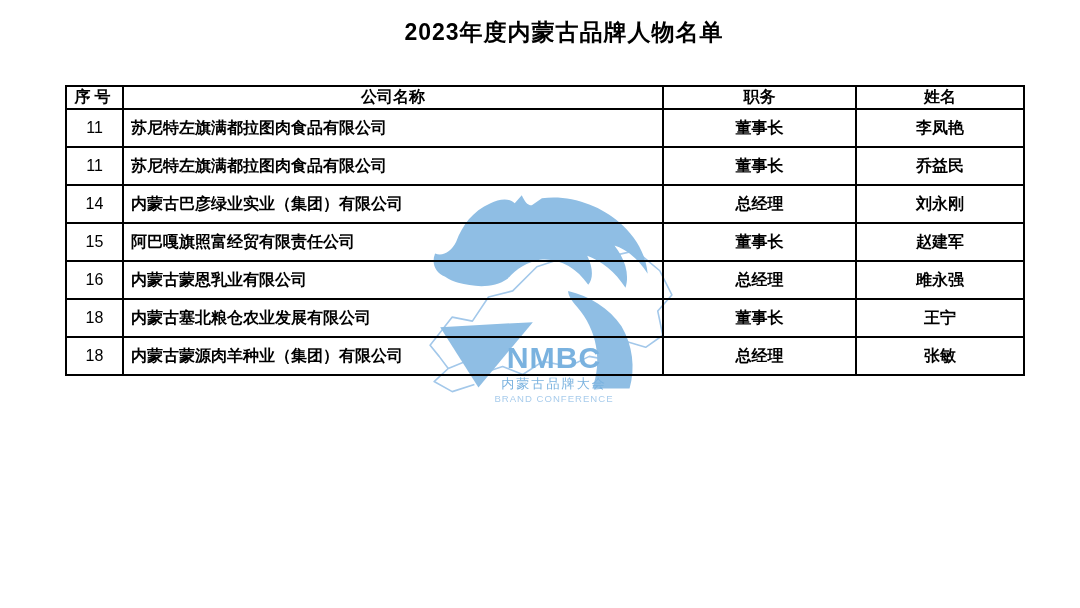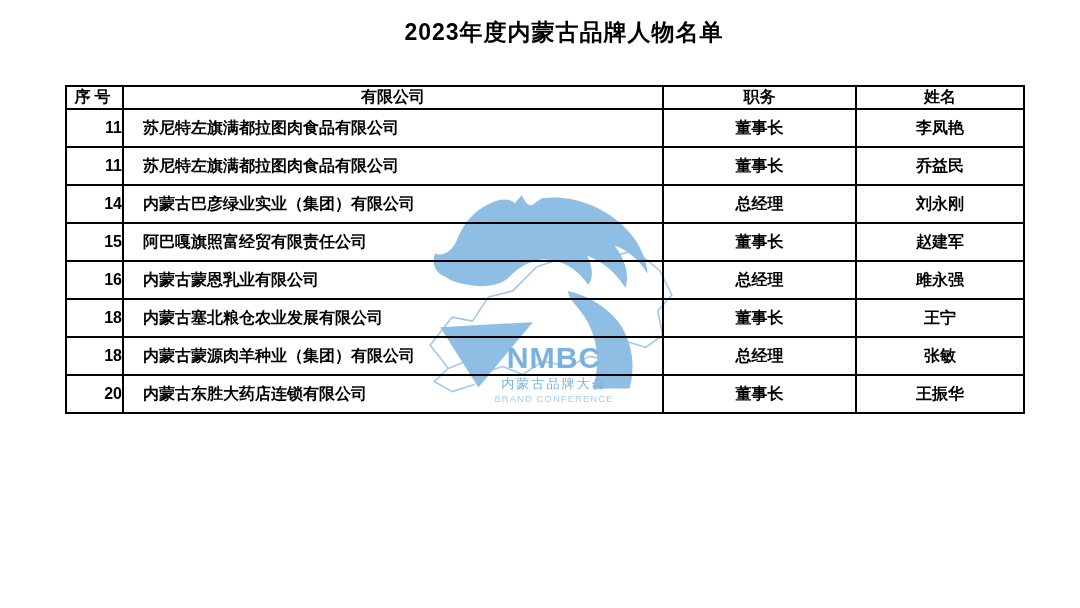--- a/index.html
+++ b/index.html
@@ -48,28 +48,27 @@
     white-space: nowrap;
   }
   table.roster th {
     height: 18px;
     font-weight: bold;
     text-align: center;
   }
   table.roster th.col-no { letter-spacing: 4px; }
   table.roster td { height: 38px; }
   td.cell-no {
-    text-align: right;
+    text-align: center;
     font-family: "Liberation Sans", sans-serif;
     font-size: 15px;
-    font-weight: bold;
   }
   td.cell-company {
     text-align: left;
-    padding-left: 19px;
+    padding-left: 7px;
     font-weight: 600;
   }
   td.cell-position, td.cell-name {
     text-align: center;
     font-weight: 600;
   }
   col.c-no { width: 57px; }
   col.c-company { width: 540px; }
   col.c-position { width: 193px; }
   col.c-name { width: 168px; }
@@ -103,21 +102,21 @@
 <table class="roster">
   <colgroup>
     <col class="c-no">
       <col class="c-company">
       <col class="c-position">
       <col class="c-name">
   </colgroup>
   <thead>
     <tr>
       <th class="col-no">序号</th>
-      <th>有限公司</th>
+      <th>公司名称</th>
       <th>职务</th>
       <th>姓名</th>
     </tr>
   </thead>
   <tbody id="roster-body">
       <tr>
         <td class="cell-no">11</td>
         <td class="cell-company">苏尼特左旗满都拉图肉食品有限公司</td>
         <td class="cell-position">董事长</td>
         <td class="cell-name">李凤艳</td>
@@ -151,20 +150,14 @@
         <td class="cell-company">内蒙古塞北粮仓农业发展有限公司</td>
         <td class="cell-position">董事长</td>
         <td class="cell-name">王宁</td>
       </tr>
       <tr>
         <td class="cell-no">18</td>
         <td class="cell-company">内蒙古蒙源肉羊种业（集团）有限公司</td>
         <td class="cell-position">总经理</td>
         <td class="cell-name">张敏</td>
       </tr>
-      <tr>
-        <td class="cell-no">20</td>
-        <td class="cell-company">内蒙古东胜大药店连锁有限公司</td>
-        <td class="cell-position">董事长</td>
-        <td class="cell-name">王振华</td>
-      </tr>
     </tbody>
 </table>
 
 </body></html>

